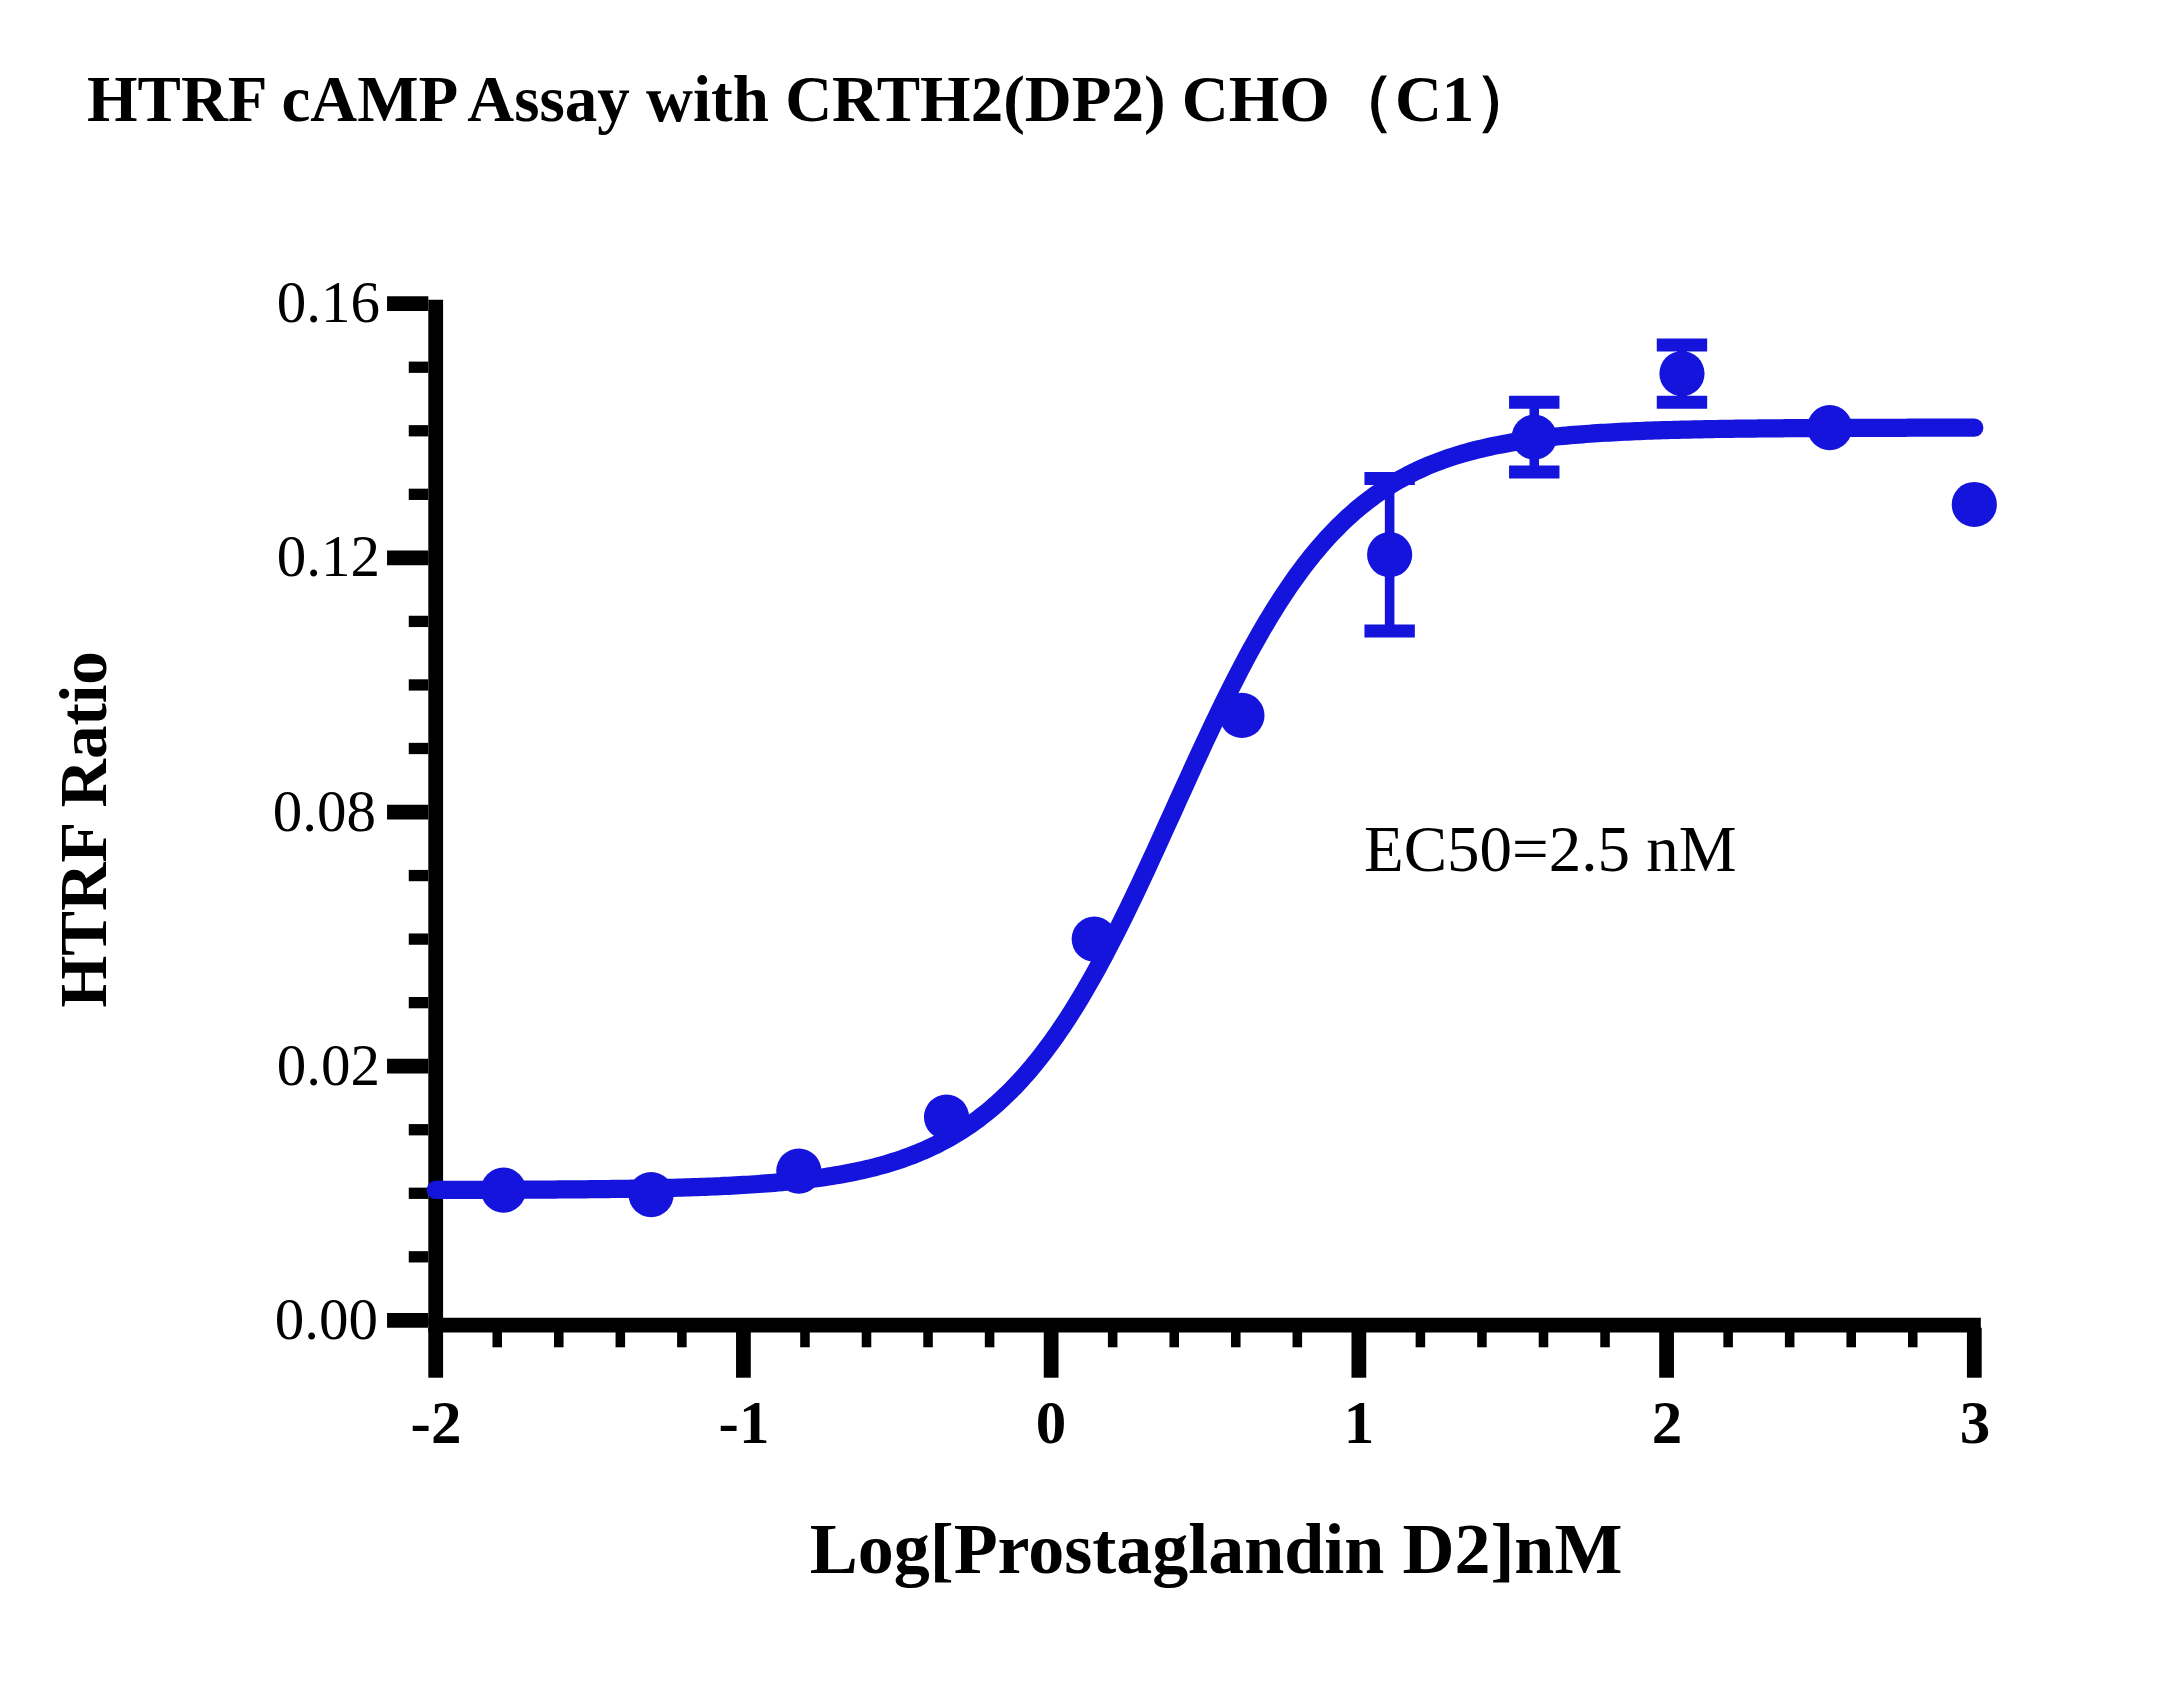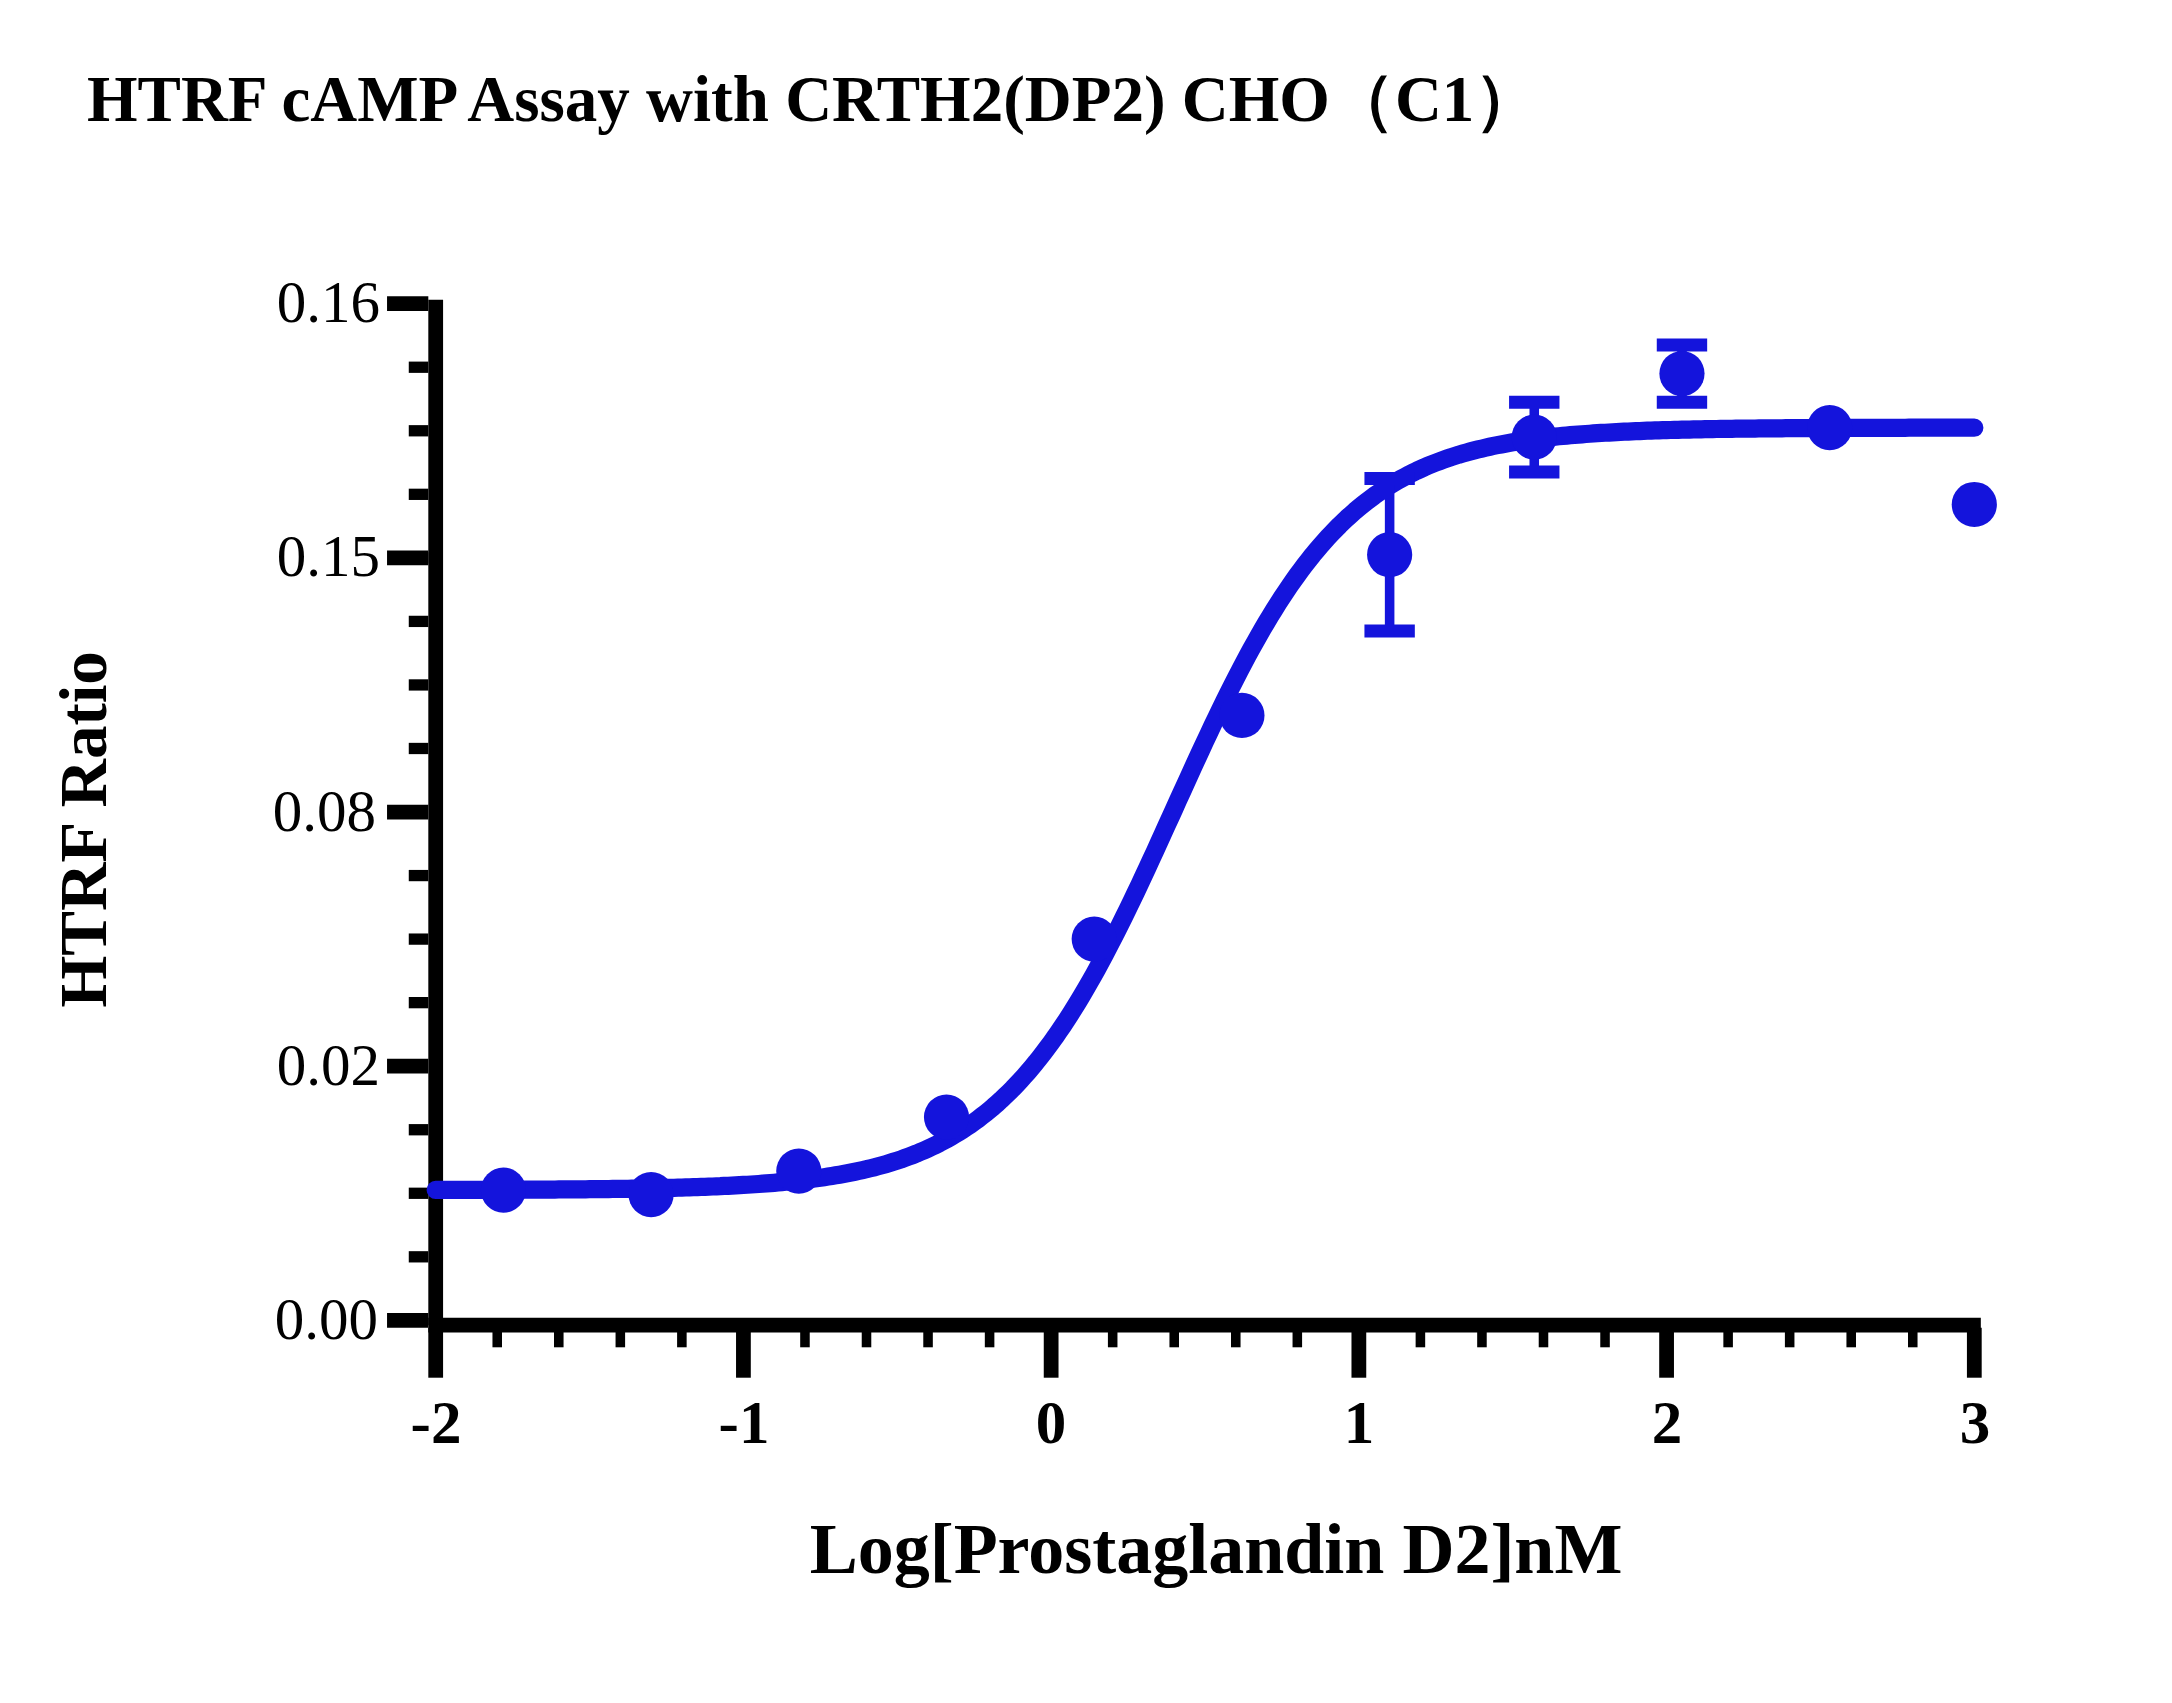--- a/index.html
+++ b/index.html
@@ -135,28 +135,29 @@
         <circle cx="3872.02" cy="859.875" r="52" fill="#1414DC"></circle>
         <circle cx="4212.052" cy="984.1875" r="52" fill="#1414DC"></circle>
         <circle cx="4545" cy="1161.1500000000003" r="52" fill="#1414DC"></circle>
       </g>
   </svg>
 
   <div id="ytick-labels">
       <div class="ytick-label" style="left: 43px; width: 335px; top: 1290px;">0.00</div>
       <div class="ytick-label" style="left: 45px; width: 335px; top: 1036px;">0.02</div>
       <div class="ytick-label" style="left: 41px; width: 335px; top: 782px;">0.08</div>
-      <div class="ytick-label" style="left: 45px; width: 335px; top: 527px;">0.15</div>
+      <div class="ytick-label" style="left: 45px; width: 335px; top: 527px;">0.12</div>
       <div class="ytick-label" style="left: 45px; width: 335px; top: 273px;">0.16</div>
     </div>
   <div id="xtick-labels">
       <div class="xtick-label" style="left: 349px; width: 174px; top: 1392px;">-2</div>
       <div class="xtick-label" style="left: 657px; width: 174px; top: 1392px;">-1</div>
       <div class="xtick-label" style="left: 964px; width: 174px; top: 1392px;">0</div>
       <div class="xtick-label" style="left: 1272px; width: 174px; top: 1392px;">1</div>
       <div class="xtick-label" style="left: 1580px; width: 174px; top: 1392px;">2</div>
       <div class="xtick-label" style="left: 1888px; width: 174px; top: 1392px;">3</div>
     </div>
 
   <div id="y-axis-title">HTRF Ratio</div>
   <div id="x-axis-title">Log[Prostaglandin D2]nM</div>
+  <div id="ec50-annotation">EC50=2.5 nM</div>
 </div>
 
 
 </body></html>

